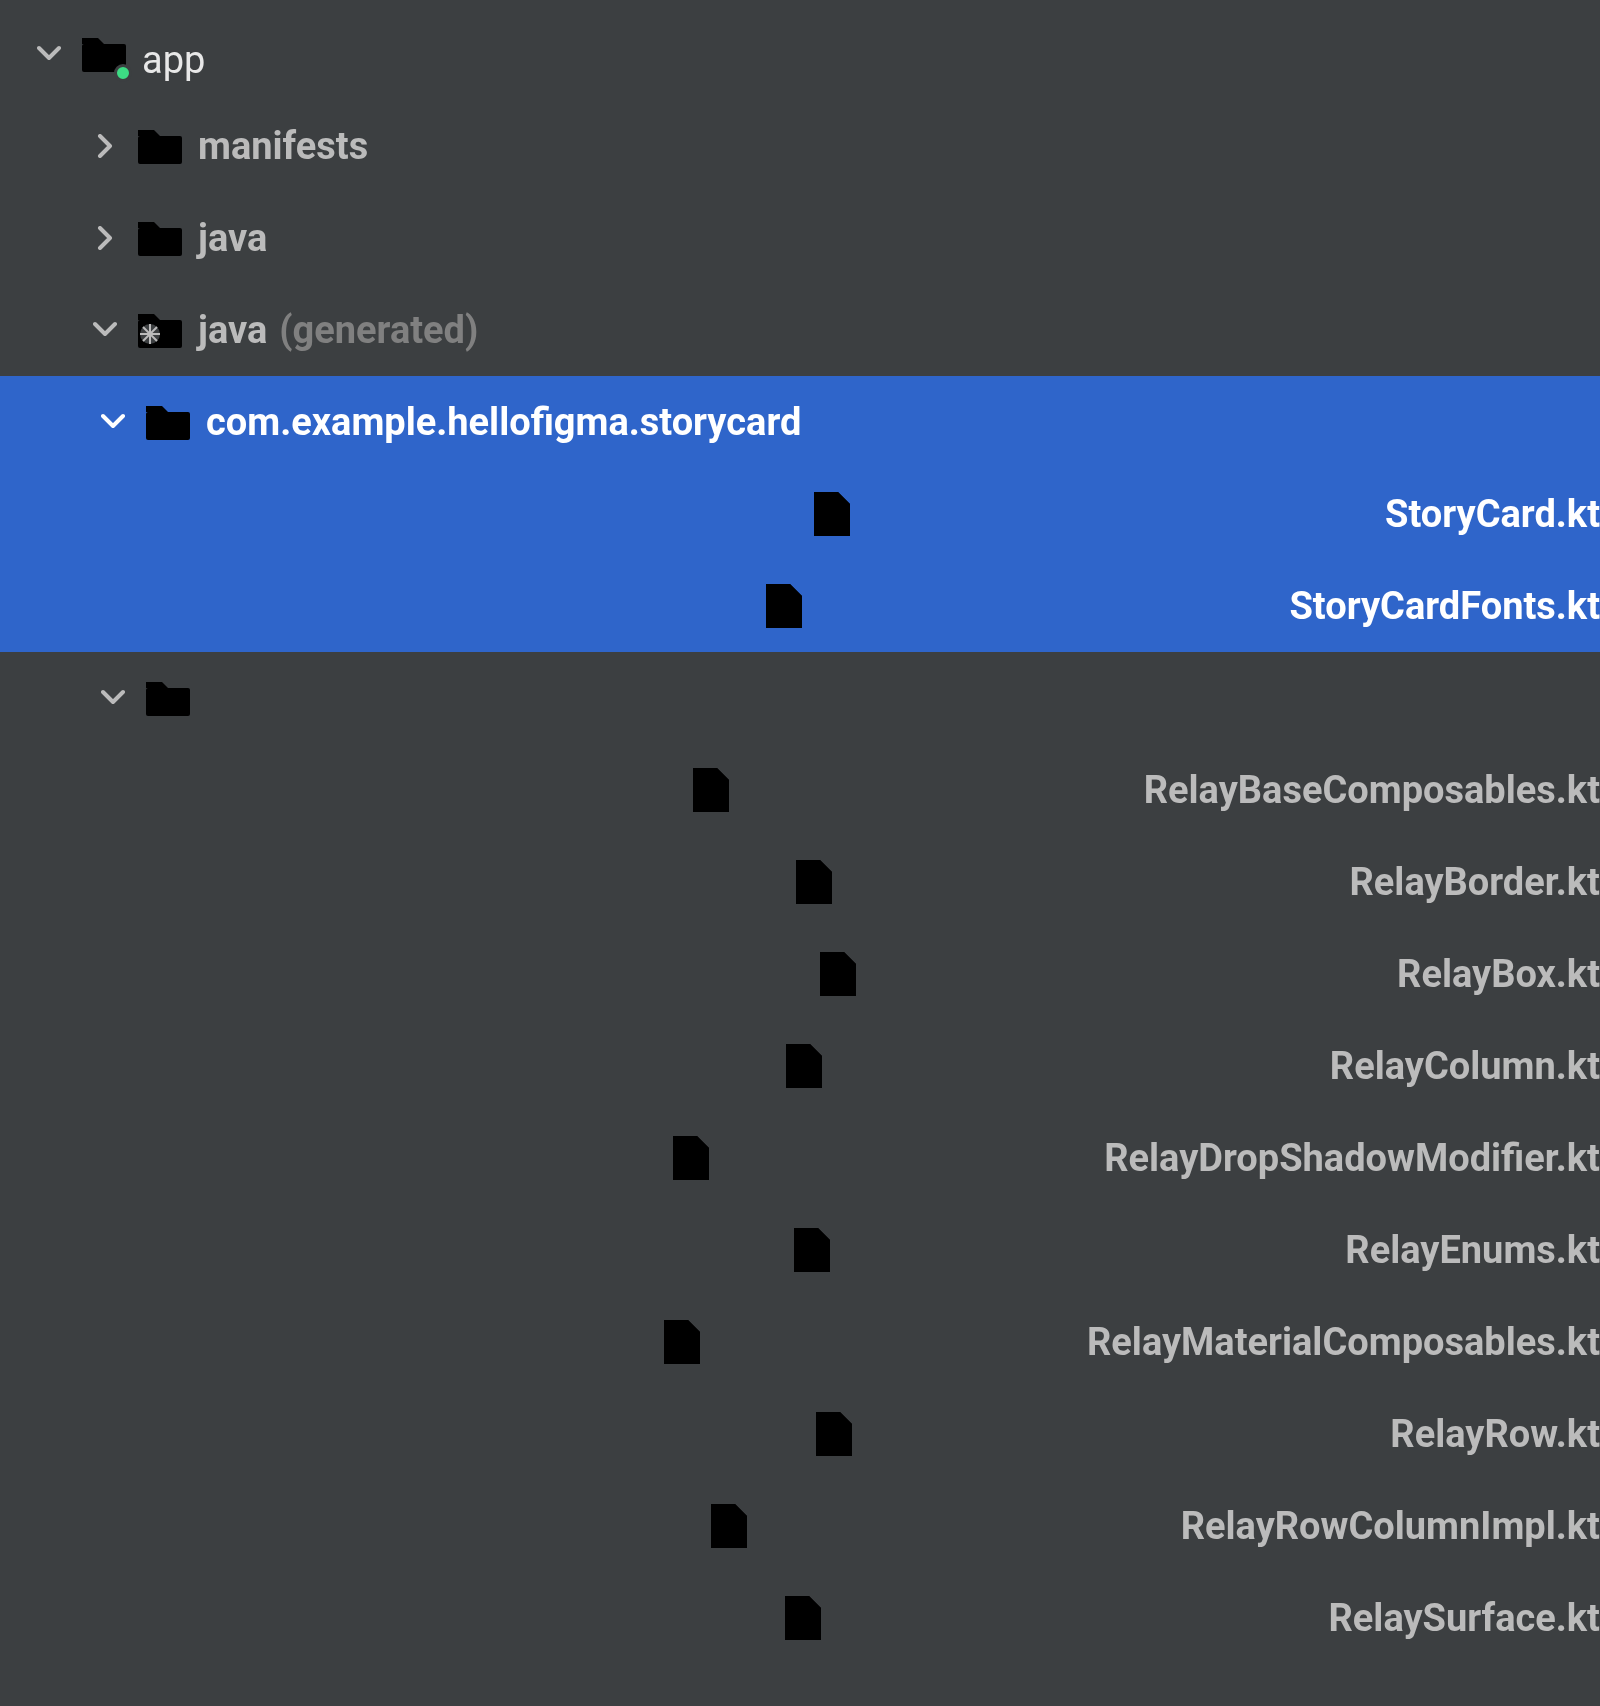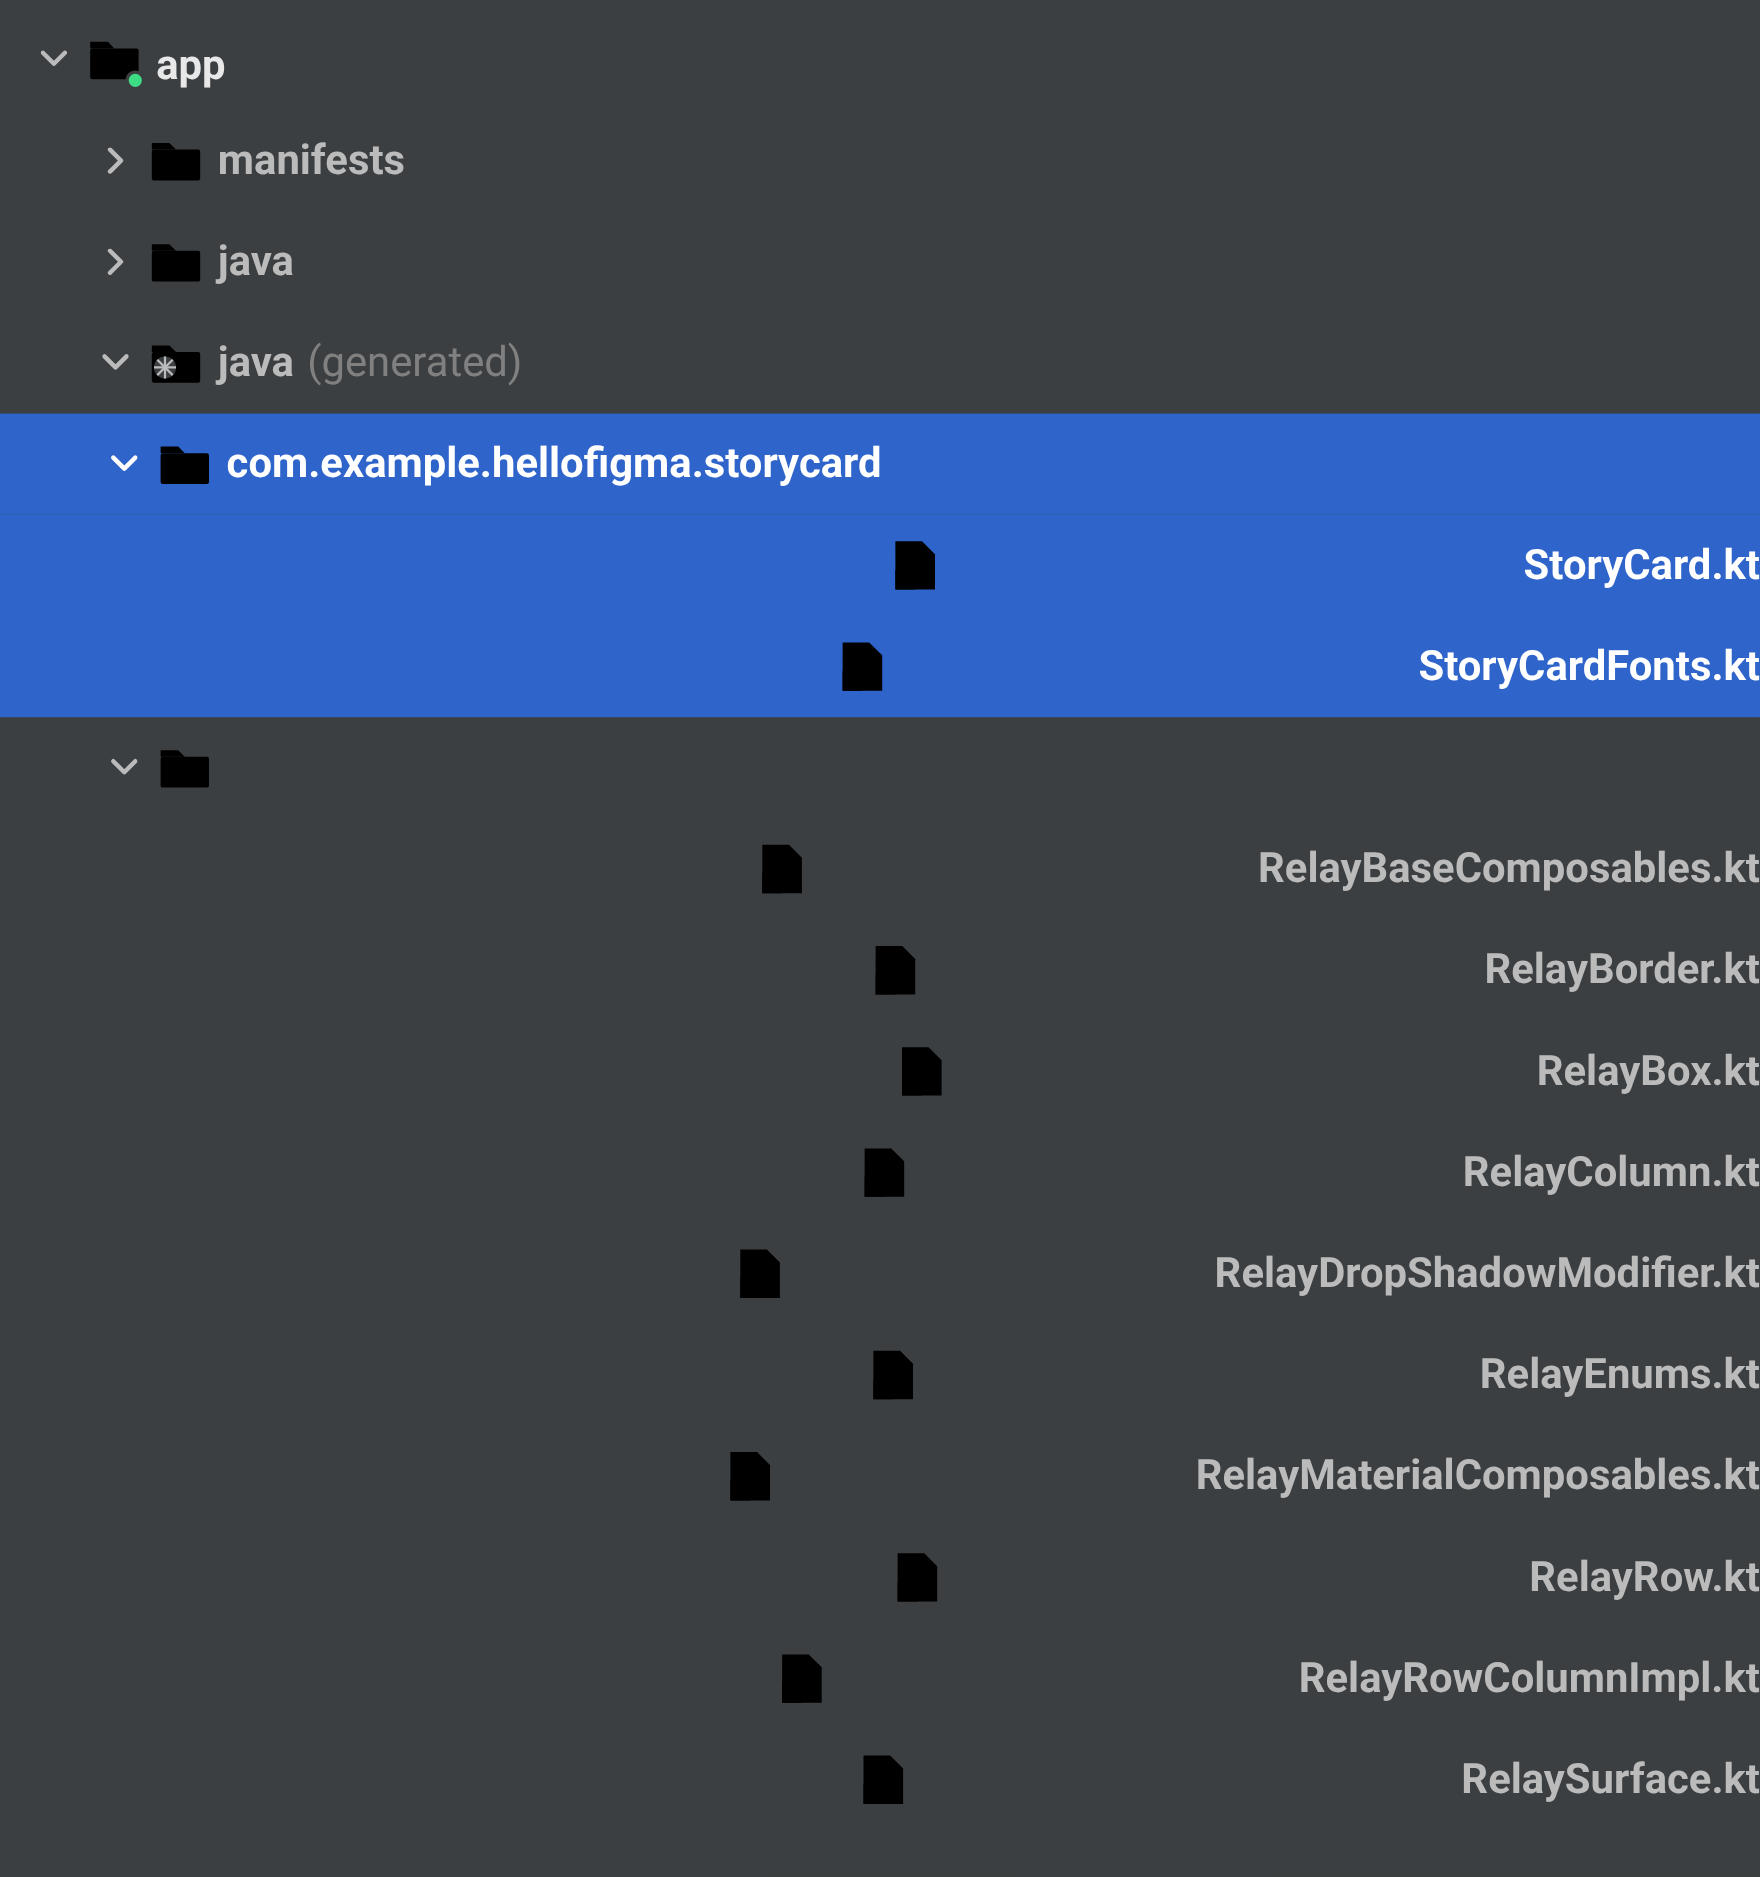--- a/index.html
+++ b/index.html
@@ -38,22 +38,22 @@
     display: inline-flex;
     align-items: center;
     justify-content: center;
     width: 48px;
     height: 48px;
     margin-right: 14px;
     flex-shrink: 0;
     position: relative;
   }
   .label { font-weight: 700; }
-  .label.bold { font-weight: 700; color: #e8e8e8; margin-top: 12px; }
-  .dim { color: #808080; font-weight: 400; margin-left: 12px; }
+  .label.bold { font-weight: 400; color: #e8e8e8; margin-top: 12px; }
+  .dim { color: #808080; font-weight: 700; margin-left: 12px; }
 
   
   .d0 { padding-left: 36px; }
   .d1 { padding-left: 92px; }
   .d2 { padding-left: 100px; }
   .d3 { padding-left: 248px; justify-content: space-between; }
 
   
   .green-dot {
     position: absolute;

